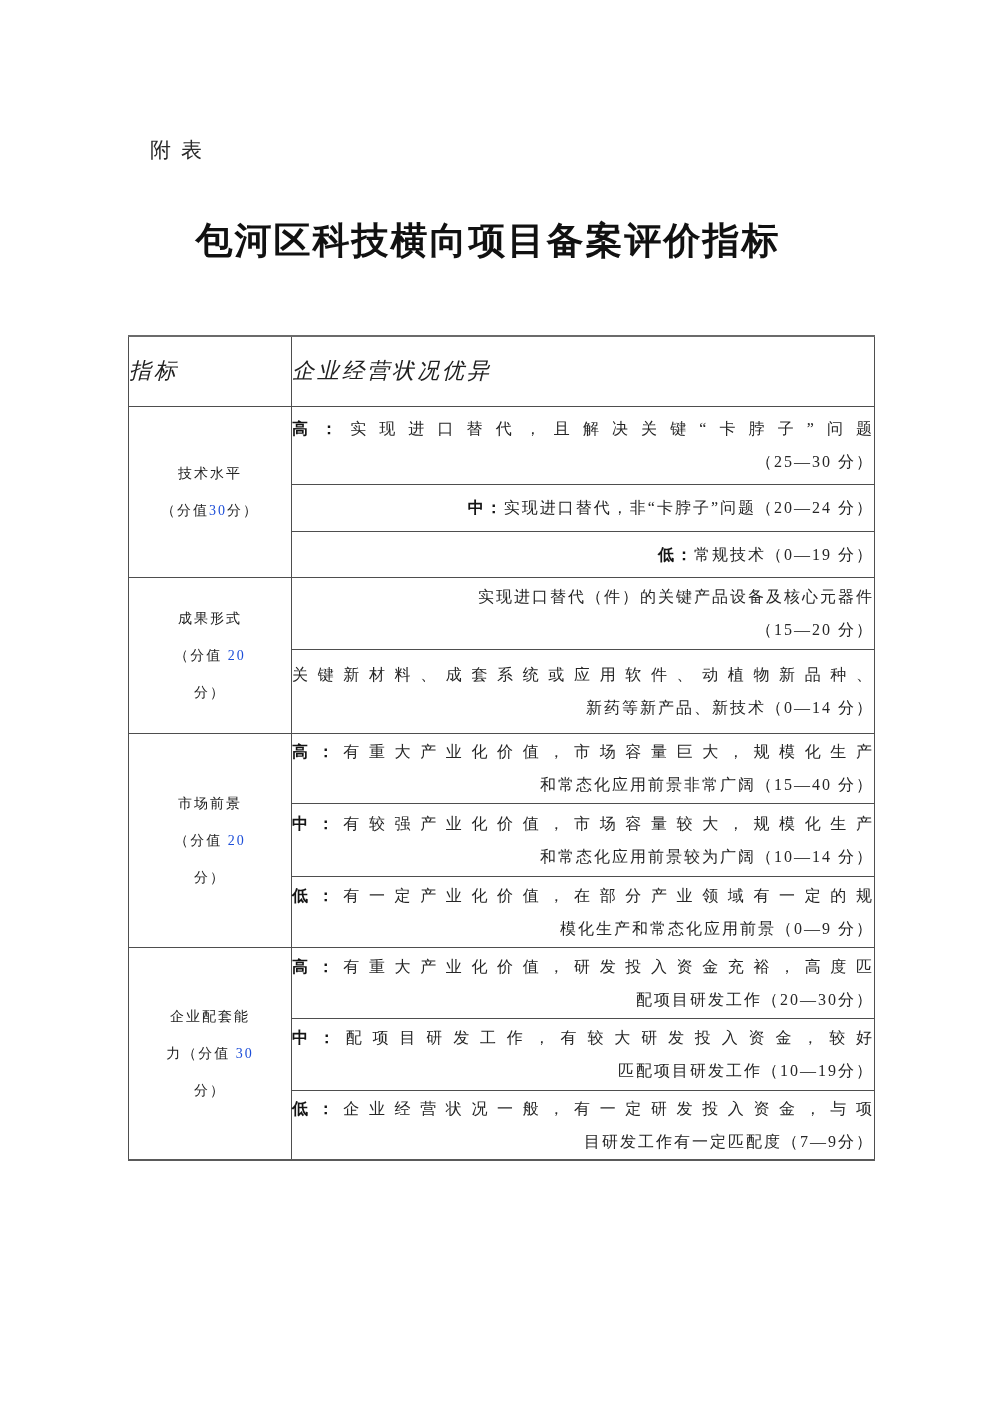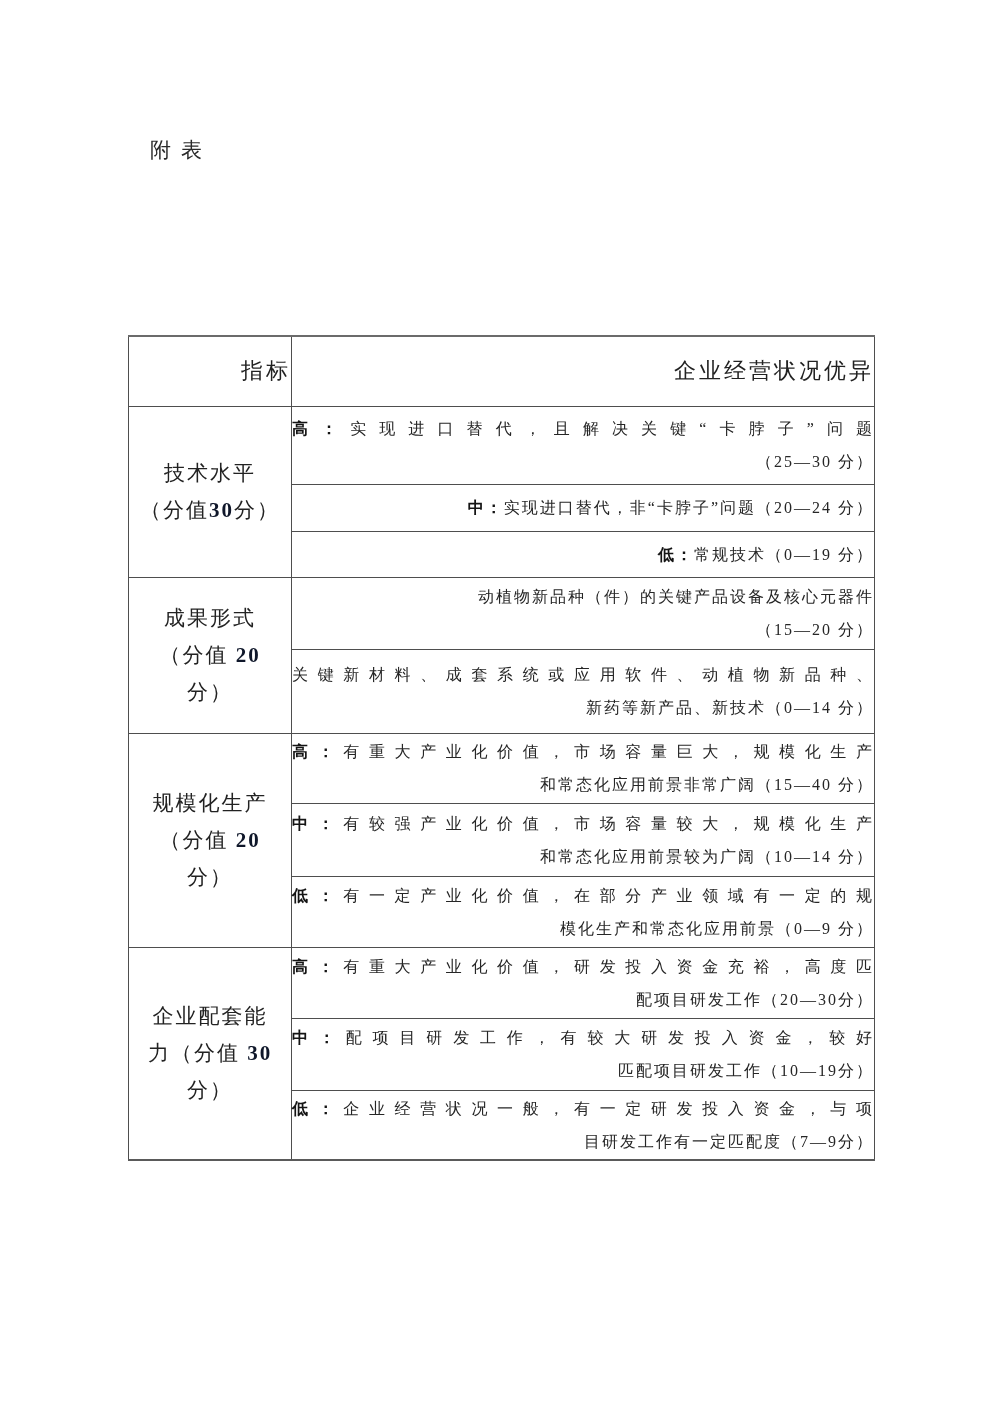--- a/index.html
+++ b/index.html
@@ -46,31 +46,32 @@
     border-collapse: collapse;
     table-layout: fixed;
     border-top: 2px solid #6b6b6b;
     border-bottom: 2px solid #5a5a5a;
   }
   table.eval-table td {
     border: 1px solid #4e4e4e;
     padding: 0;
   }
   td.ih, td.ch {
-    text-align: right;
+    text-align: left;
     vertical-align: middle;
     font-family: "Liberation Sans", "DejaVu Sans", sans-serif;
     font-size: 22px;
     letter-spacing: 3px;
     color: #222222;
+    font-style: italic;
   }
   td.ind {
     text-align: center;
     vertical-align: middle;
-    font-size: 21px;
+    font-size: 14px;
     letter-spacing: 2px;
     color: #222222;
   }
   .il { line-height: 37px; }
   td.cc {
     vertical-align: middle;
     padding: 4px 13px 4px 14px;
     font-size: 16px;
     color: #262626;
   }
@@ -78,29 +79,30 @@
     line-height: 33px;
     letter-spacing: 2px;
     text-align: right;
   }
   .j {
     text-align: justify;
     text-align-last: justify;
     text-justify: inter-character;
   }
   .lbl { font-weight: 700; color: #141414; }
-  .num { font-weight: 700; color: #0f172a; }
+  .num { font-weight: 400; color: #1d4ed8; }
 </style>
 </head>
 <body>
 
 <div class="page">
 
   <div class="annotation">附表</div>
 
+  <h1 class="title">包河区科技横向项目备案评价指标</h1>
 
   <table class="eval-table">
     <colgroup>
         <col style="width:163px">
         <col style="width:583px">
       </colgroup>
 
     <tbody>
         <tr style="height:70px">
       <td class="ih">指标</td>
@@ -128,34 +130,34 @@
       </td>
     </tr>
 
     <tr style="height:72px">
       <td class="ind" rowspan="2">
         <div class="il">成果形式</div>
         <div class="il"><span>（分值 </span><span class="num">20</span></div>
         <div class="il">分）</div>
       </td>
       <td class="cc">
-        <div class="ln">动植物新品种（件）的关键产品设备及核心元器件</div>
+        <div class="ln">实现进口替代（件）的关键产品设备及核心元器件</div>
         <div class="ln">（15—20 分）</div>
       </td>
     </tr>
     <tr style="height:84px">
       <td class="cc">
         <div class="ln j">关键新材料、成套系统或应用软件、动植物新品种、</div>
         <div class="ln">新药等新产品、新技术（0—14 分）</div>
       </td>
     </tr>
 
     <tr style="height:70px">
       <td class="ind" rowspan="3">
-        <div class="il">规模化生产</div>
+        <div class="il">市场前景</div>
         <div class="il"><span>（分值 </span><span class="num">20</span></div>
         <div class="il">分）</div>
       </td>
       <td class="cc">
         <div class="ln j"><span class="lbl">高：</span><span>有重大产业化价值，市场容量巨大，规模化生产</span></div>
         <div class="ln">和常态化应用前景非常广阔（15—40 分）</div>
       </td>
     </tr>
     <tr style="height:73px">
       <td class="cc">

